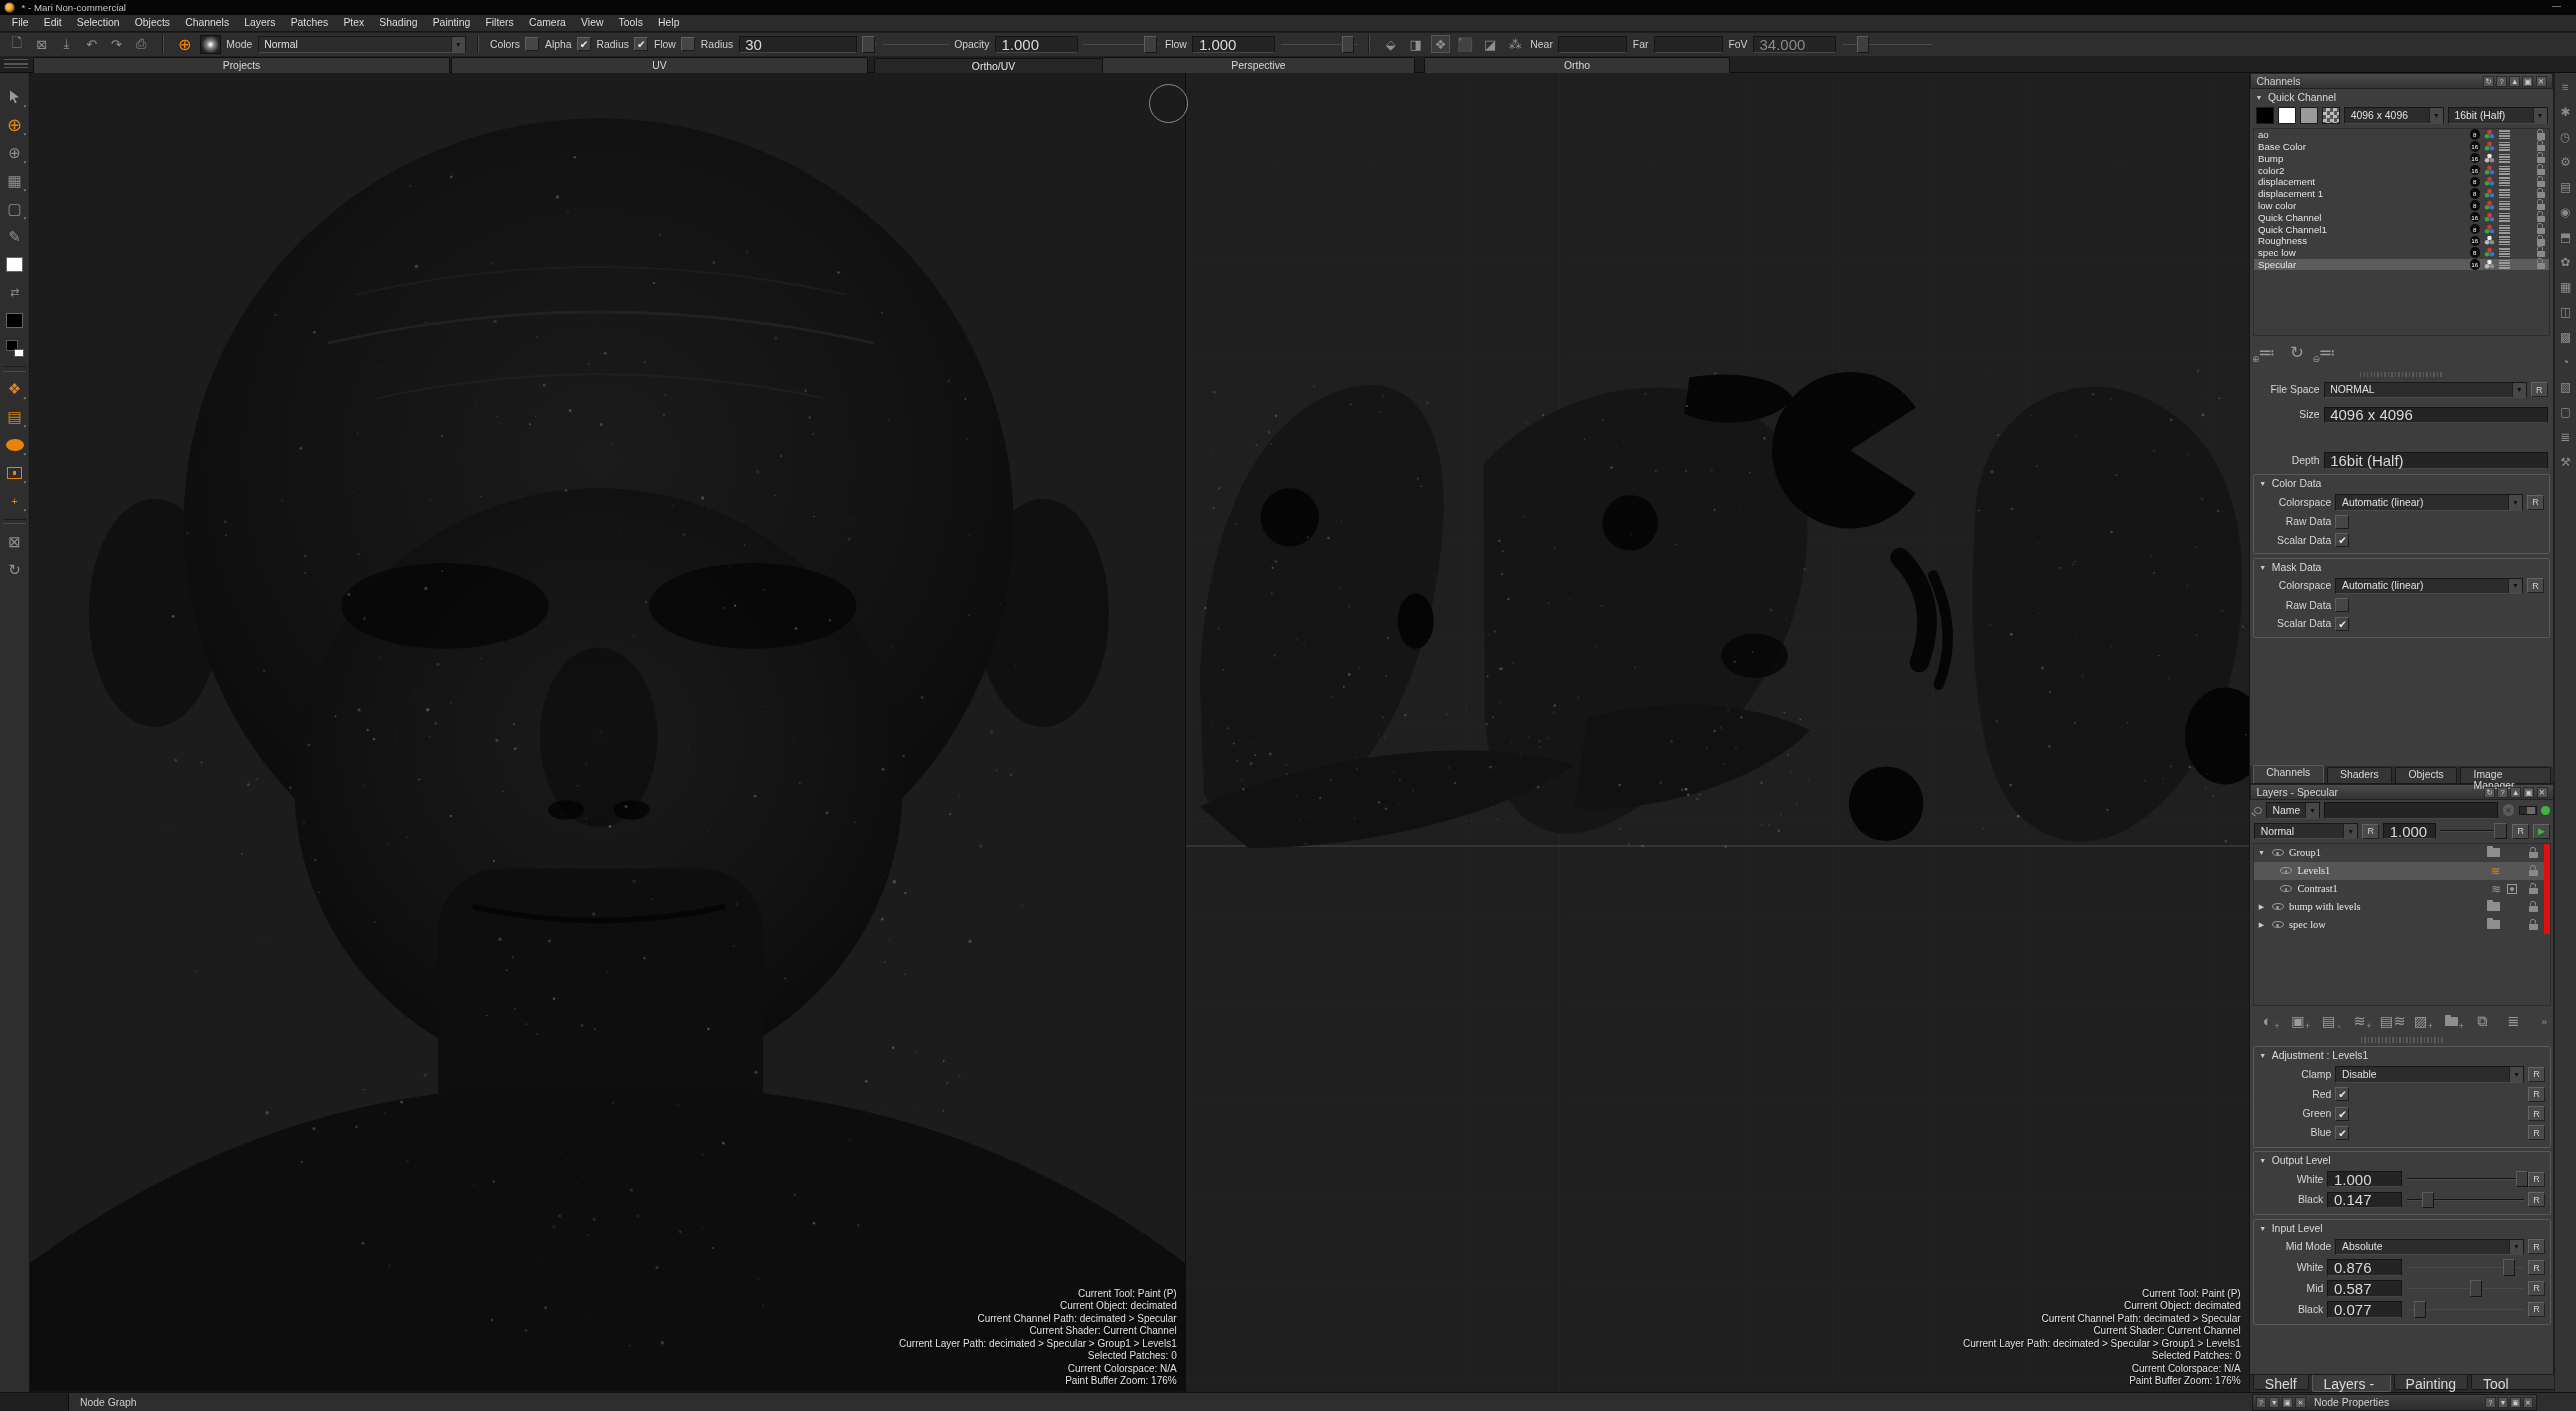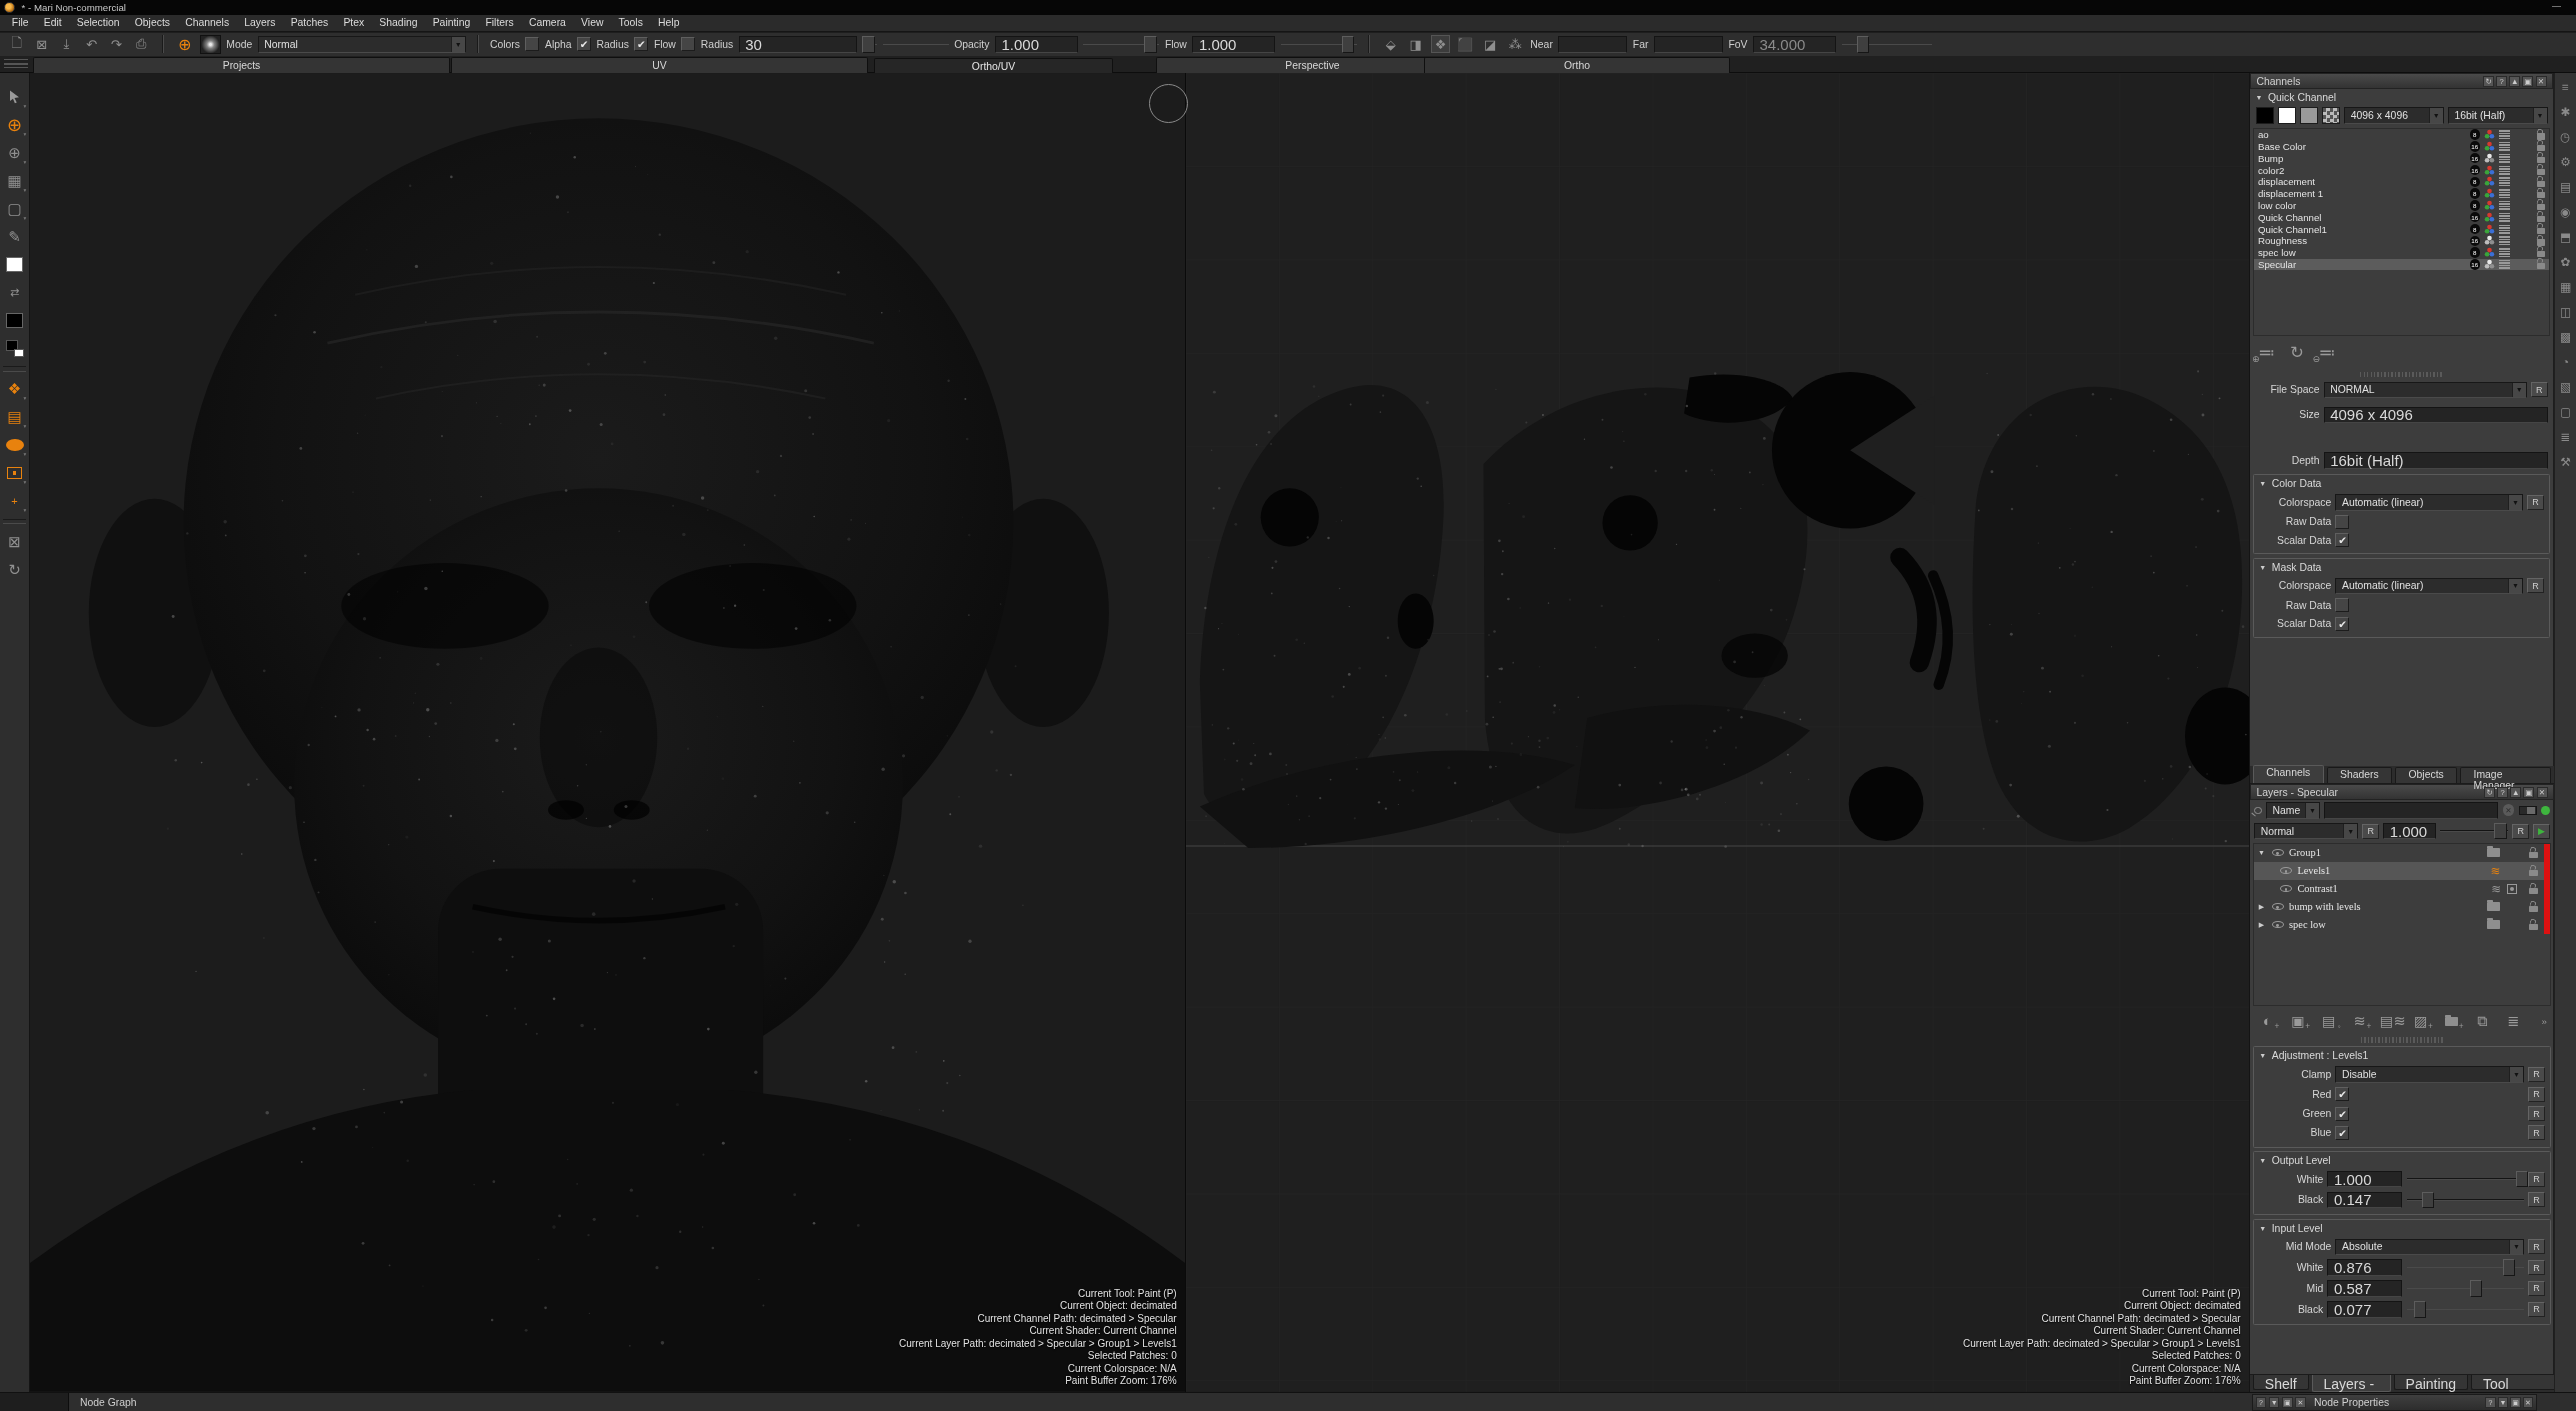--- a/index.html
+++ b/index.html
@@ -275,21 +275,21 @@
   <div id="tab-handle"></div>
   <div class="vtab" style="left:33px;width:417px">
       <span>Projects</span>
     </div>
   <div class="vtab" style="left:451px;width:417px">
       <span>UV</span>
     </div>
   <div class="vtab active" style="left:874px;width:239px">
       <span>Ortho/UV</span>
     </div>
-  <div class="vtab" style="left:1156px;width:313px">
+  <div class="vtab" style="left:1102px;width:313px">
       <span>Perspective</span>
     </div>
   <div class="vtab" style="left:1424px;width:306px">
       <span>Ortho</span>
     </div>
 </div>
 
 <div id="leftbar">
   <div class="tool">
       <svg width="15" height="15" viewBox="0 0 22 22">

